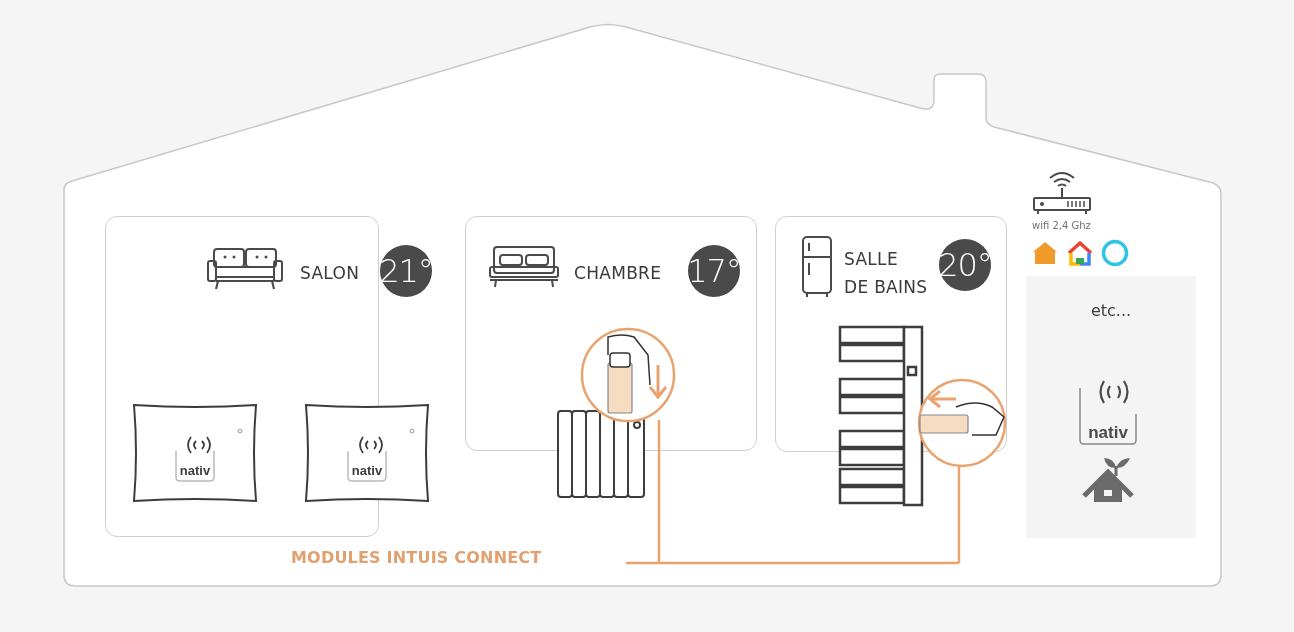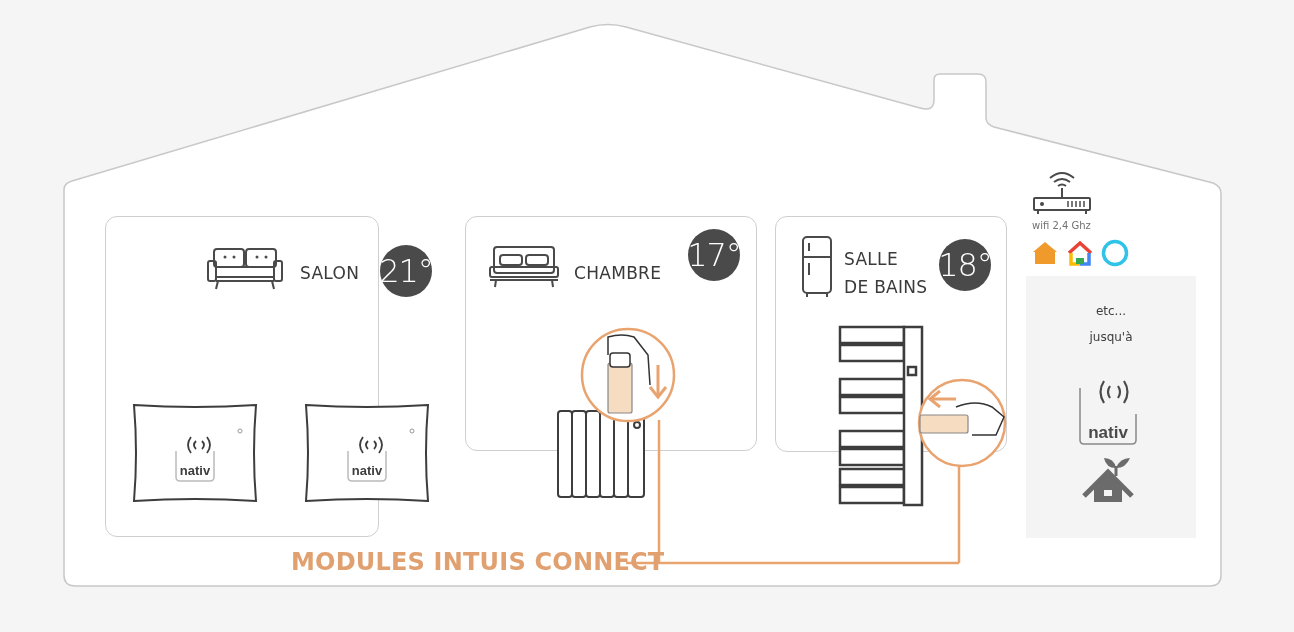--- a/index.html
+++ b/index.html
@@ -3,23 +3,23 @@
 <meta charset="utf-8">
 <style>
   html,body{margin:0;padding:0;}
   body{width:1294px;height:632px;background:#f5f5f5;position:relative;overflow:hidden;font-family:"DejaVu Sans","Liberation Sans",sans-serif;color:#3d3d3d;}
   .house{position:absolute;left:0;top:0;}
   .card{position:absolute;background:#fff;border:1px solid #cfcfcf;border-radius:12px;box-sizing:border-box;}
   .room-label{position:absolute;font-size:17px;letter-spacing:0.3px;color:#3a3a3a;line-height:25px;}
   .temp{position:absolute;width:52px;height:52px;border-radius:50%;background:#4a4a4a;color:#fff;font-size:32px;display:flex;align-items:center;justify-content:center;letter-spacing:-1px;font-weight:300;}
   .icon{position:absolute;}
   .side{position:absolute;left:1026px;top:276px;width:170px;height:262px;background:#f4f4f4;}
-  .side-text{position:absolute;left:0;right:0;top:22px;text-align:center;font-size:12px;line-height:26px;color:#3d3d3d;}
+  .side-text{position:absolute;left:0;right:0;top:22px;text-align:center;font-size:16px;line-height:26px;color:#3d3d3d;}
   .wifi-label{position:absolute;left:1032px;top:220px;font-size:10px;color:#707070;}
-  .modules{position:absolute;left:291px;top:548px;font-size:24px;font-weight:bold;color:#e0a070;letter-spacing:0.2px;}
+  .modules{position:absolute;left:291px;top:548px;font-size:16px;font-weight:bold;color:#e0a070;letter-spacing:0.2px;}
 </style>
 </head>
 <body>
 
 <svg class="house" width="1294" height="632" viewBox="0 0 1294 632">
   <path d="M64 190 Q64 183 72 181 L590 27 Q608 22 626 27 L920 108 Q934 112 934 100 L934 80 Q934 74 940 74 L978 74 Q986 74 986 82 L986 118 Q986 124 994 127 L1213 183 Q1221 186 1221 194 L1221 575 Q1221 586 1210 586 L75 586 Q64 586 64 575 Z" fill="#fff" stroke="#c8c8c8" stroke-width="1.5"></path>
 </svg>
 
 <div class="card" style="left:105px;top:216px;width:274px;height:321px;">
   <svg class="icon" style="left:100px;top:28px;" width="80" height="46" viewBox="0 0 80 46">
@@ -75,21 +75,21 @@
       <rect x="6" y="2" width="60" height="26" rx="3"></rect>
       <rect x="12" y="10" width="22" height="10" rx="3"></rect>
         <rect x="38" y="10" width="22" height="10" rx="3"></rect>
       <rect x="2" y="22" width="68" height="10" rx="2"></rect>
         <line x1="2" y1="35" x2="70" y2="35"></line>
       <line x1="8" y1="35" x2="7" y2="42"></line>
         <line x1="64" y1="35" x2="65" y2="42"></line>
     </g>
   </svg>
   <span class="room-label" style="left:108px;top:44px;">CHAMBRE</span>
-  <div class="temp" style="left:222px;top:12px;">17°</div>
+  <div class="temp" style="left:222px;top:28px;">17°</div>
 
   <svg class="icon" style="left:88px;top:190px;" width="96" height="94" viewBox="0 0 96 94">
     <g fill="#fff" stroke="#3d3d3d" stroke-width="2">
       <rect x="4" y="4" width="14" height="86" rx="3"></rect>
         <rect x="18" y="4" width="14" height="86" rx="3"></rect>
       <rect x="32" y="4" width="14" height="86" rx="3"></rect>
         <rect x="46" y="4" width="14" height="86" rx="3"></rect>
       <rect x="60" y="4" width="14" height="86" rx="3"></rect>
         <rect x="74" y="4" width="16" height="86" rx="3"></rect>
     </g>
@@ -111,21 +111,21 @@
       <rect x="3" y="2" width="28" height="56" rx="4"></rect>
         <line x1="3" y1="22" x2="31" y2="22"></line>
       <line x1="9" y1="8" x2="9" y2="16"></line>
         <line x1="9" y1="28" x2="9" y2="40"></line>
       <line x1="7" y1="58" x2="7" y2="62"></line>
         <line x1="27" y1="58" x2="27" y2="62"></line>
     </g>
   </svg>
   <span class="room-label" style="left:68px;top:30px;">SALLE</span>
   <span class="room-label" style="left:68px;top:58px;">DE BAINS</span>
-  <div class="temp" style="left:163px;top:22px;">18°</div>
+  <div class="temp" style="left:163px;top:22px;">20°</div>
 
   <svg class="icon" style="left:62px;top:106px;" width="86" height="186" viewBox="0 0 86 186">
     <g fill="#fff" stroke="#3d3d3d" stroke-width="2.5">
       <rect x="2" y="4" width="64" height="16"></rect>
         <rect x="2" y="22" width="64" height="16"></rect>
       <rect x="2" y="56" width="64" height="16"></rect>
         <rect x="2" y="74" width="64" height="16"></rect>
       <rect x="2" y="108" width="64" height="16"></rect>
         <rect x="2" y="126" width="64" height="16"></rect>
       <rect x="2" y="146" width="64" height="16"></rect>
@@ -181,21 +181,20 @@
   <path d="M23 13 L23 24 L14 24" fill="none" stroke="#4285f4" stroke-width="3.5"></path>
   <path d="M10 24 L10 18 L18 18 L18 24" fill="#34a853"></path>
 </svg>
 <svg class="icon" style="left:1100px;top:238px;" width="30" height="30" viewBox="0 0 30 30">
   <circle cx="15" cy="15" r="11.5" fill="none" stroke="#2fc3e8" stroke-width="3.5"></circle>
 </svg>
 
 <div class="side">
   <div class="side-text">
     <div>etc...</div>
-    <div>jusqu'à</div>
   </div>
   <svg class="icon" style="left:50px;top:100px;" width="66" height="74" viewBox="0 0 66 74">
     <g fill="none" stroke="#4a4a4a" stroke-width="2.2">
         <path d="M34 10 Q30 16 34 22"></path>
         <path d="M42 10 Q46 16 42 22"></path>
         <path d="M28 5 Q21 16 28 27"></path>
         <path d="M48 5 Q55 16 48 27"></path>
       </g>
     <path d="M4 12 L4 64 Q4 68 8 68 L56 68 Q60 68 60 64 L60 38" fill="none" stroke="#888" stroke-width="1.5"></path>
     <text x="32" y="62" text-anchor="middle" font-size="17" font-weight="bold" fill="#4a4a4a" font-family="Liberation Sans, sans-serif">nativ</text>

